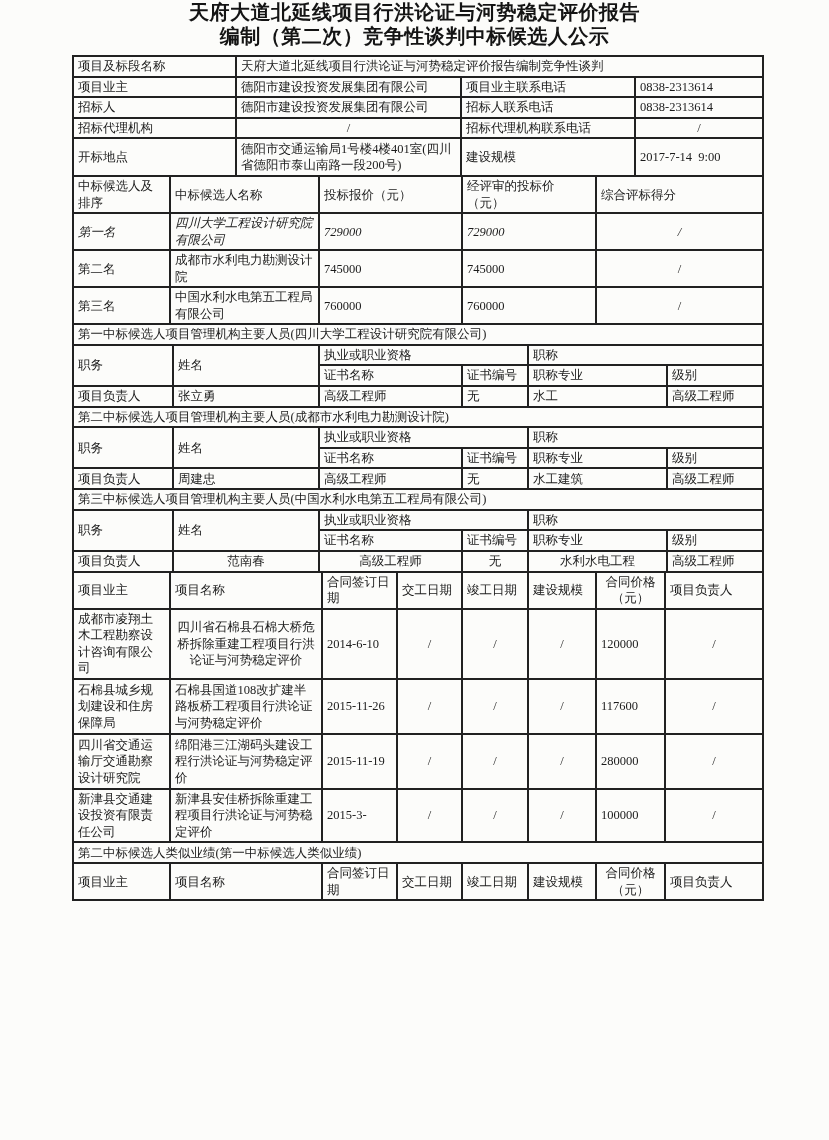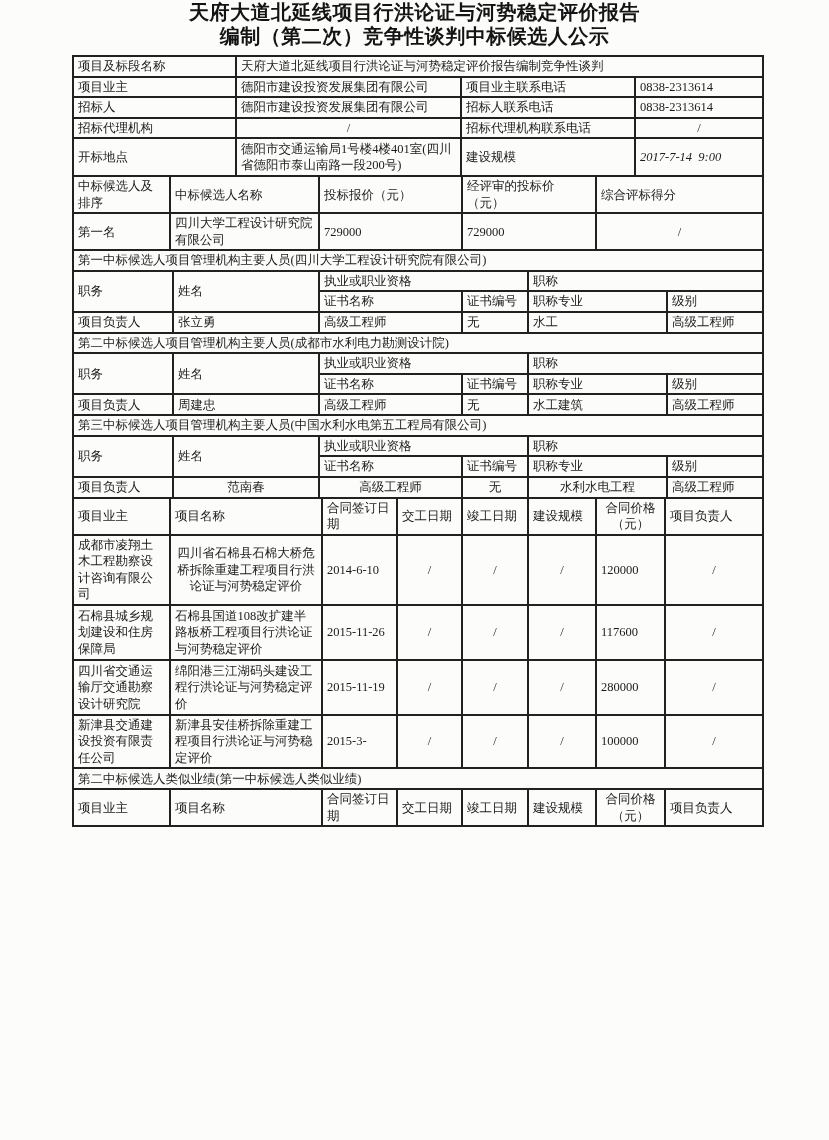--- a/index.html
+++ b/index.html
@@ -32,25 +32,25 @@
     border:2px solid #212121;
     padding:1px 4px;
     font-size:12.5px;
     line-height:1.32;
     vertical-align:middle;
     text-align:left;
     overflow:hidden;
     word-break:break-all;
   }
   .center { text-align:center !important; }
-  .pre { white-space:pre-wrap;font-style:italic; }
+  .pre { white-space:pre-wrap; }
   .section-title { text-align:center; }
   
   .r19 { height:19px; } .r21 { height:21px; } .r20 { height:20px; }
-  .r32 { height:32px; } .r33 { height:33px; } .r34 { height:34px; }
+  .r32 { height:32px; } .r33 { height:33px; } .r34 { height:34px;font-style:italic; }
   .r37 { height:37px;padding-left:36px; } .r38 { height:38px; } .r50 { height:50px; }
   .r55 { height:55px; } .r56 { height:56px; } .r58 { height:58px; }
   
   .info-c1{width:163px;} .info-c2{width:225px;} .info-c3{width:174px;} .info-c4{width:128px;}
   .cand-c1{width:97px;} .cand-c2{width:149px;} .cand-c3{width:143px;} .cand-c4{width:134px;} .cand-c5{width:167px;}
   .pers-c1{width:100px;} .pers-c2{width:146px;} .pers-c3{width:143px;} .pers-c4{width:66px;} .pers-c5{width:139px;} .pers-c6{width:96px;}
   .perf-c1{width:97px;} .perf-c2{width:152px;} .perf-c3{width:75px;} .perf-c4{width:65px;} .perf-c5{width:66px;} .perf-c6{width:68px;} .perf-c7{width:69px;} .perf-c8{width:98px;}
 </style>
 </head>
 <body>
@@ -119,20 +119,34 @@
         <td>经评审的投标价（元）</td>
         <td>综合评标得分</td>
       </tr>
       <tr class="r34">
         <td>第一名</td>
         <td>四川大学工程设计研究院有限公司</td>
         <td>729000</td>
         <td>729000</td>
         <td class="center">/</td>
       </tr>
+      <tr class="r33">
+        <td>第二名</td>
+        <td>成都市水利电力勘测设计院</td>
+        <td>745000</td>
+        <td>745000</td>
+        <td class="center">/</td>
+      </tr>
+      <tr class="r37">
+        <td>第三名</td>
+        <td>中国水利水电第五工程局有限公司</td>
+        <td>760000</td>
+        <td>760000</td>
+        <td class="center">/</td>
+      </tr>
     </tbody>
       </table>
 
     <table class="tbl">
       <colgroup>
           <col class="pers-c1">
           <col class="pers-c2">
           <col class="pers-c3">
           <col class="pers-c4">
           <col class="pers-c5">

